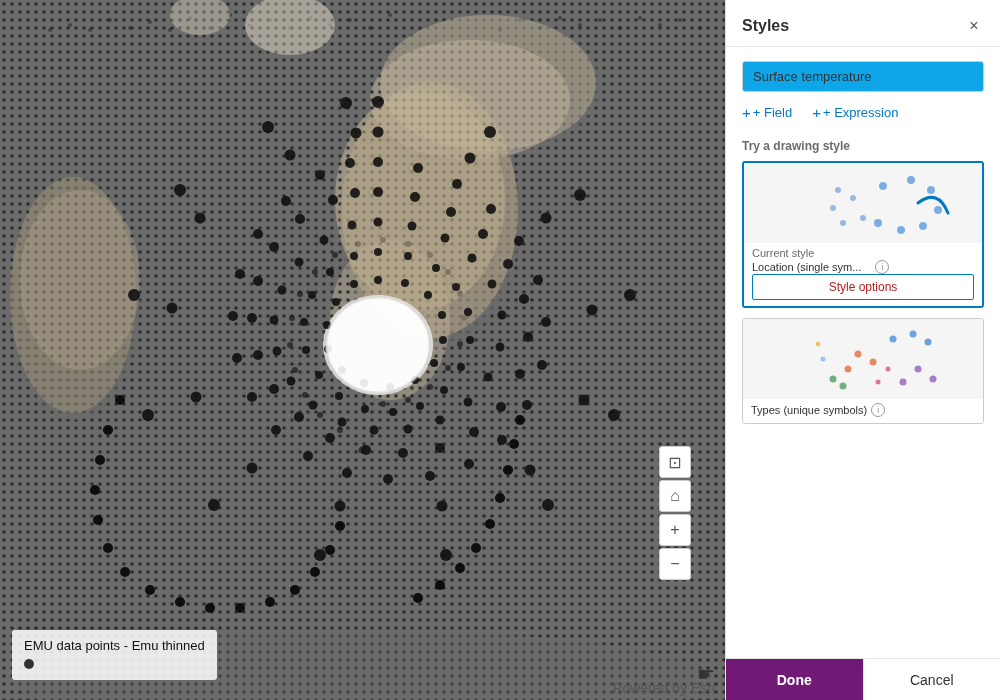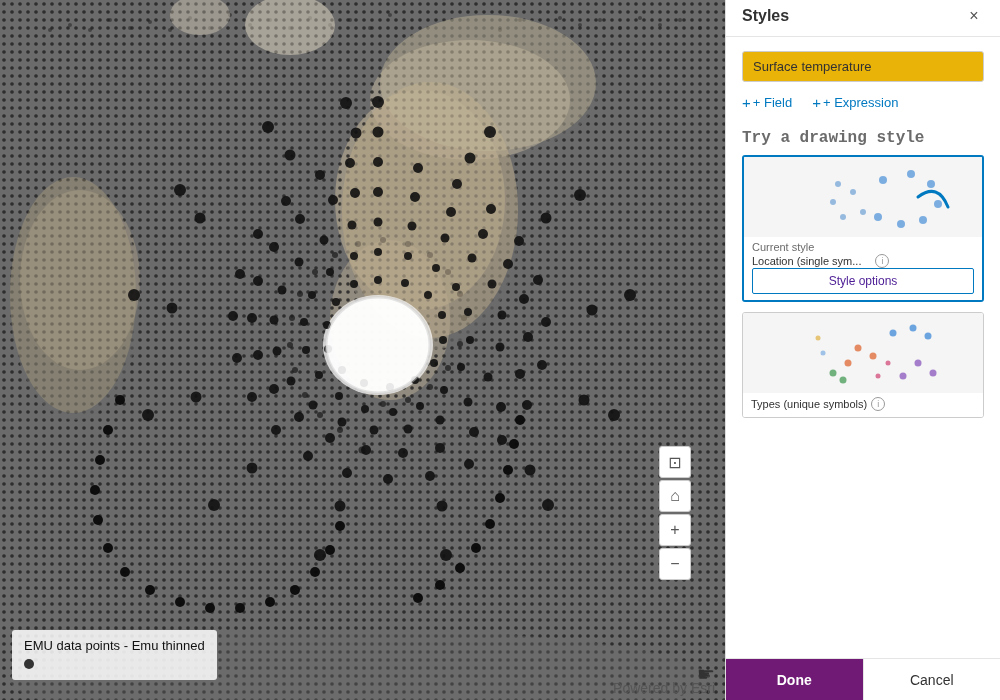--- a/index.html
+++ b/index.html
@@ -75,21 +75,21 @@
       background: #fff;
       border-left: 1px solid #ddd;
       display: flex;
       flex-direction: column;
     }
 
     #panel-header {
       display: flex;
       align-items: center;
       justify-content: space-between;
-      padding: 6px 16px 10px;
+      padding: 16px 16px 10px;
       border-bottom: 1px solid #e5e5e5;
     }
     #panel-title {
       font-size: 16px;
       font-weight: 600;
       color: #323232;
     }
     #close-btn {
       width: 20px; height: 20px;
       display: flex; align-items: center; justify-content: center;
@@ -113,21 +113,21 @@
       margin-bottom: 8px;
       letter-spacing: 0.01em;
     }
 
     #attr-box {
       border: 1px solid #ccc;
       border-radius: 3px;
       padding: 7px 10px;
       font-size: 13px;
       color: #323232;
-      background: #eab308;
+      background: #0ea5e9;
       margin-bottom: 12px;
     }
 
     #field-expr-row {
       display: flex;
       gap: 20px;
       margin-bottom: 18px;
     }
     .field-expr-btn {
       display: flex;
@@ -138,25 +138,24 @@
       cursor: pointer;
       background: none;
       border: none;
     }
     .field-expr-btn .plus {
       font-size: 15px;
       font-weight: 300;
     }
 
     .drawing-style-label {
-      font-size: 16px;
+      font-size: 12px;
       font-weight: 600;
       color: #6b6b6b;
       margin-bottom: 8px;
-      font-family: Liberation Mono, monospace;
     }
 
     
     .style-card {
       border: 1px solid #ccc;
       border-radius: 3px;
       margin-bottom: 10px;
       overflow: hidden;
     }
     .style-card.active {
@@ -196,21 +195,21 @@
       justify-content: center;
       font-size: 9px;
       color: #999;
       cursor: pointer;
     }
     .style-options-btn {
       width: 100%;
       padding: 5px;
       background: white;
       border: 1px solid #0079c1;
-      color: #4c1d95;
+      color: #b91c1c;
       font-size: 12px;
       cursor: pointer;
       border-radius: 2px;
       text-align: center;
     }
 
     
     .style-card-preview-types {
       height: 80px;
       background: #f5f5f5;

